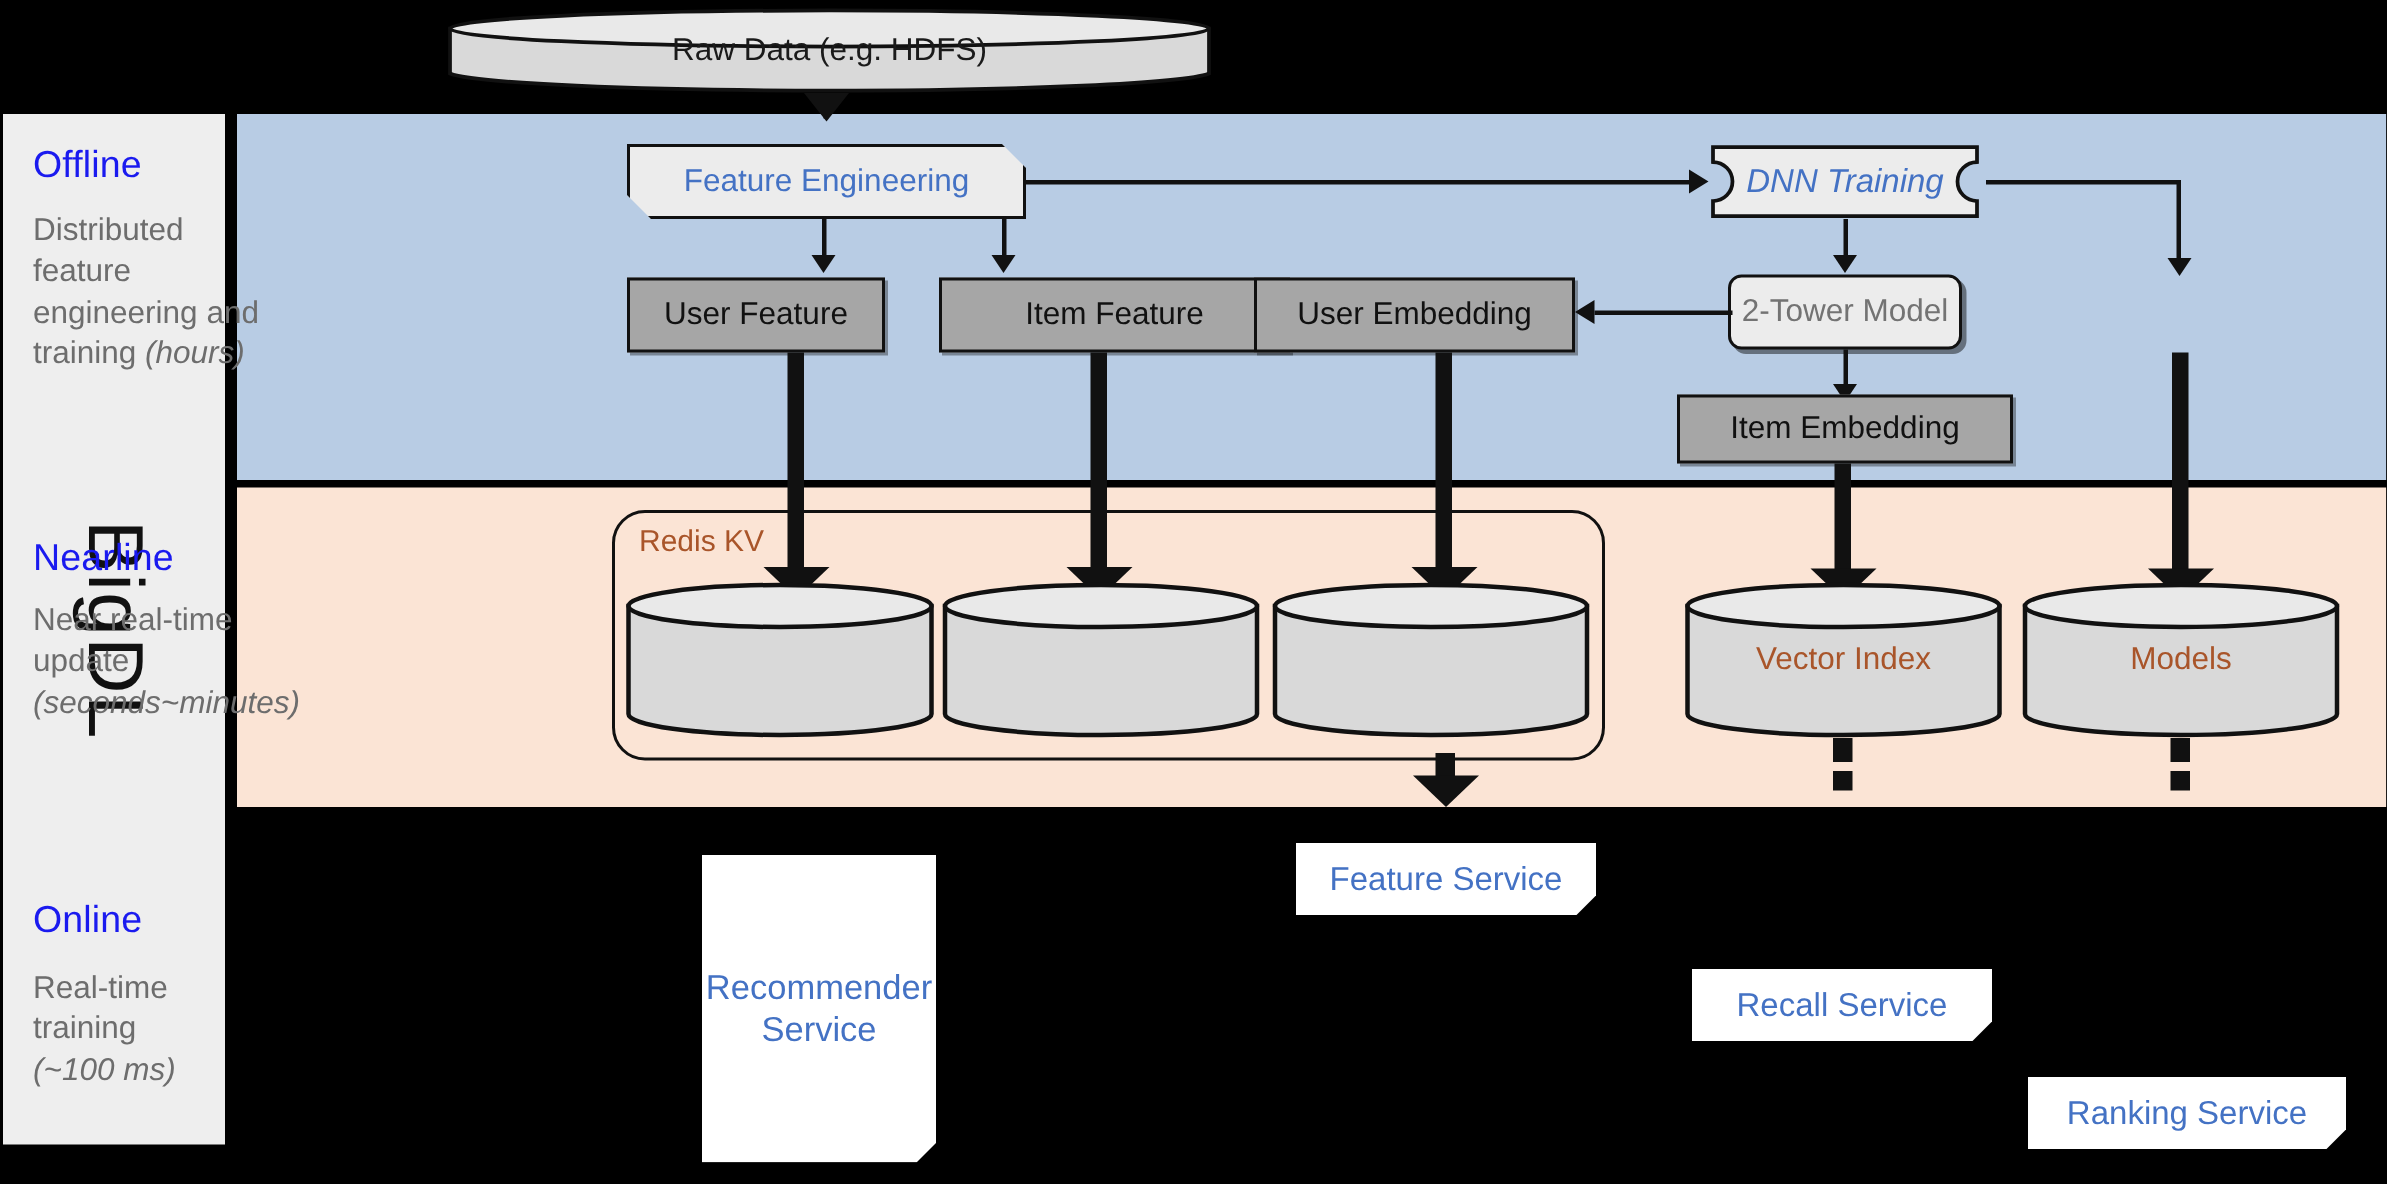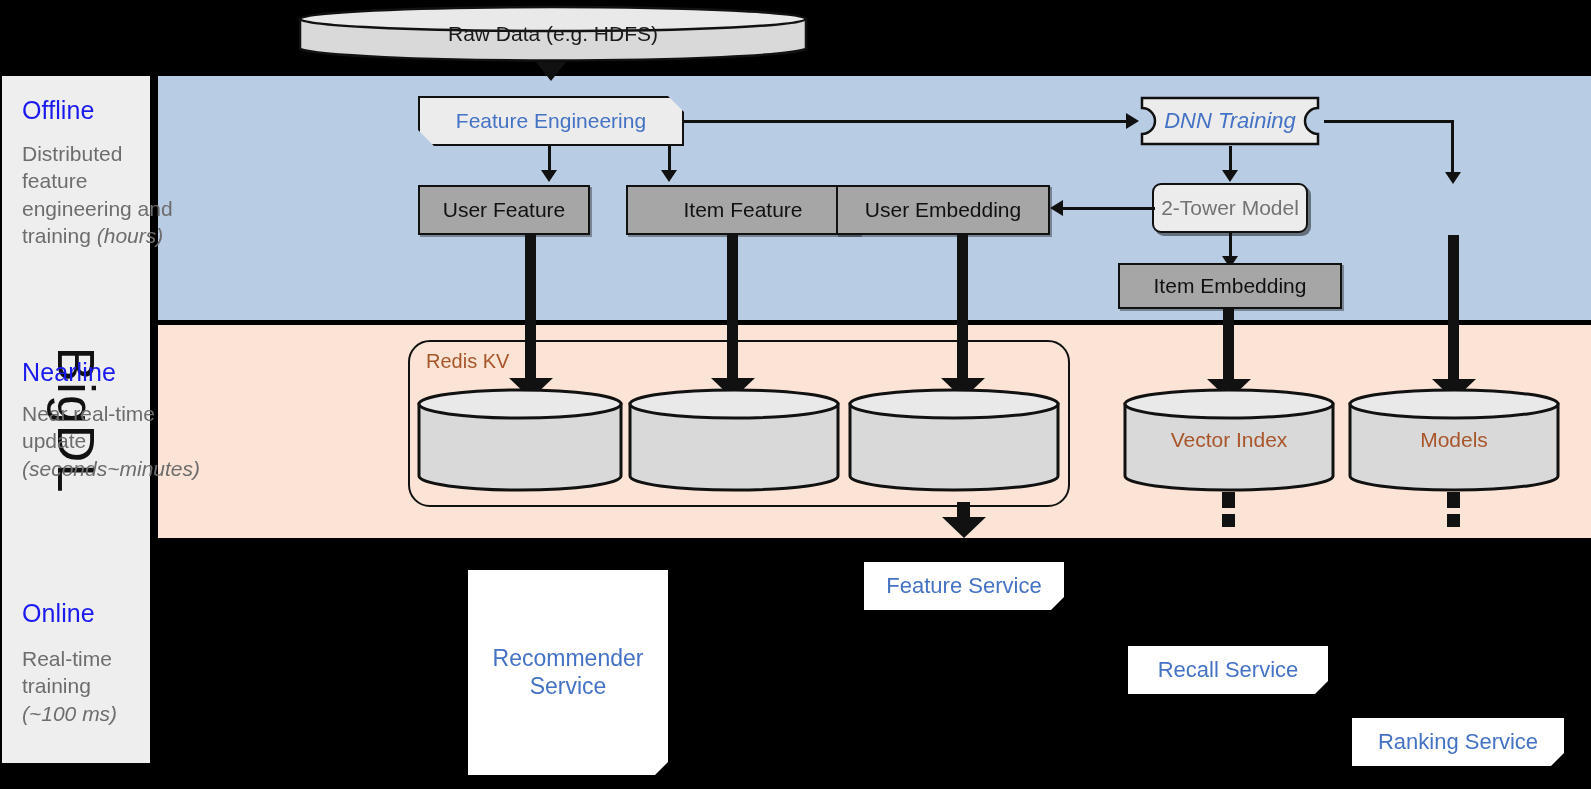--- a/index.html
+++ b/index.html
@@ -342,21 +342,21 @@
 
   <div class="stub" style="left:957px; top:502px; width:13px; height:16px;"></div>
   <div class="arrow-head ah-down-fat" style="left:942px; top:517px;"></div>
 
   <div class="stub" style="left:1222px; top:492px; width:13px; height:16px;"></div>
   <div class="stub" style="left:1222px; top:514px; width:13px; height:13px;"></div>
 
   <div class="stub" style="left:1447px; top:492px; width:13px; height:16px;"></div>
   <div class="stub" style="left:1447px; top:514px; width:13px; height:13px;"></div>
 
-  <div class="note big" style="left:468px; top:570px; width:200px; height:205px; padding:0 10px;justify-content:flex-end;">
+  <div class="note big" style="left:468px; top:570px; width:156px; height:205px; padding:0 10px;">
     <span>Recommender Service</span>
   </div>
 
   <div class="note" style="left:864px; top:562px; width:200px; height:48px;">
     <span>Feature Service</span>
   </div>
 
   <div class="note" style="left:1128px; top:646px; width:200px; height:48px;">
     <span>Recall Service</span>
   </div>

